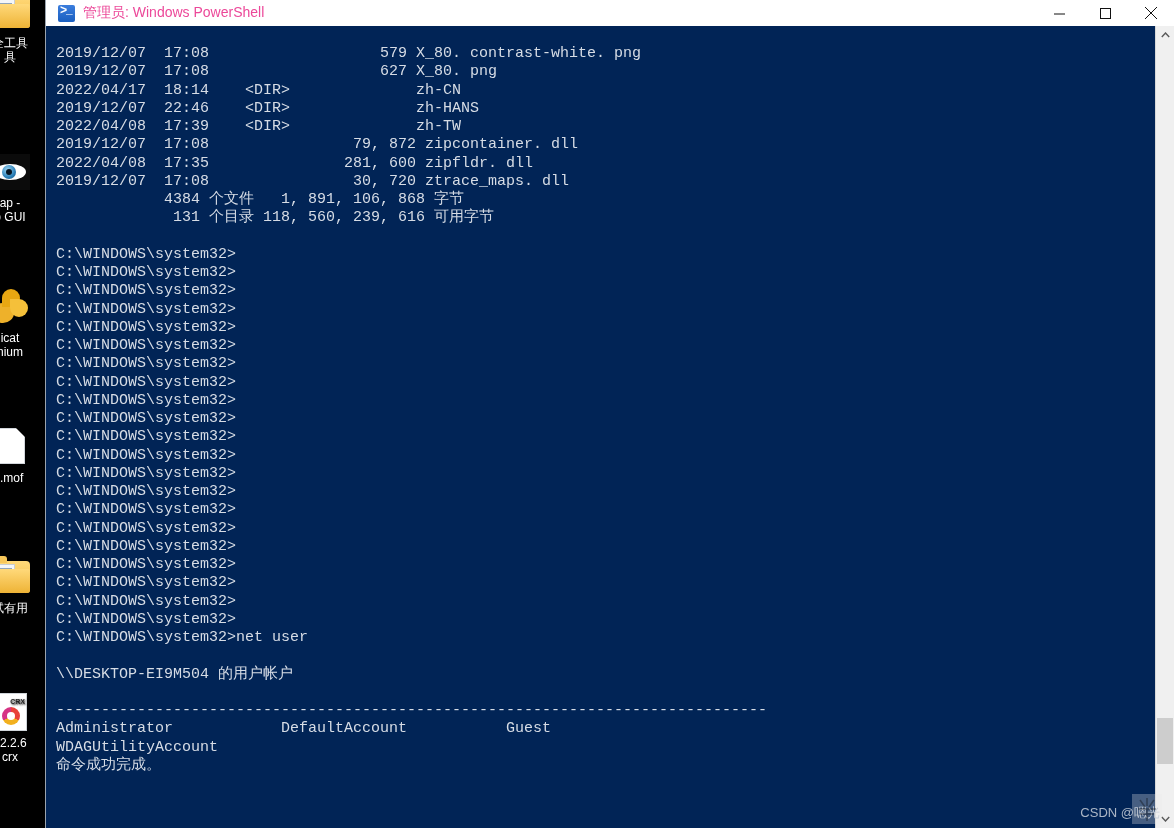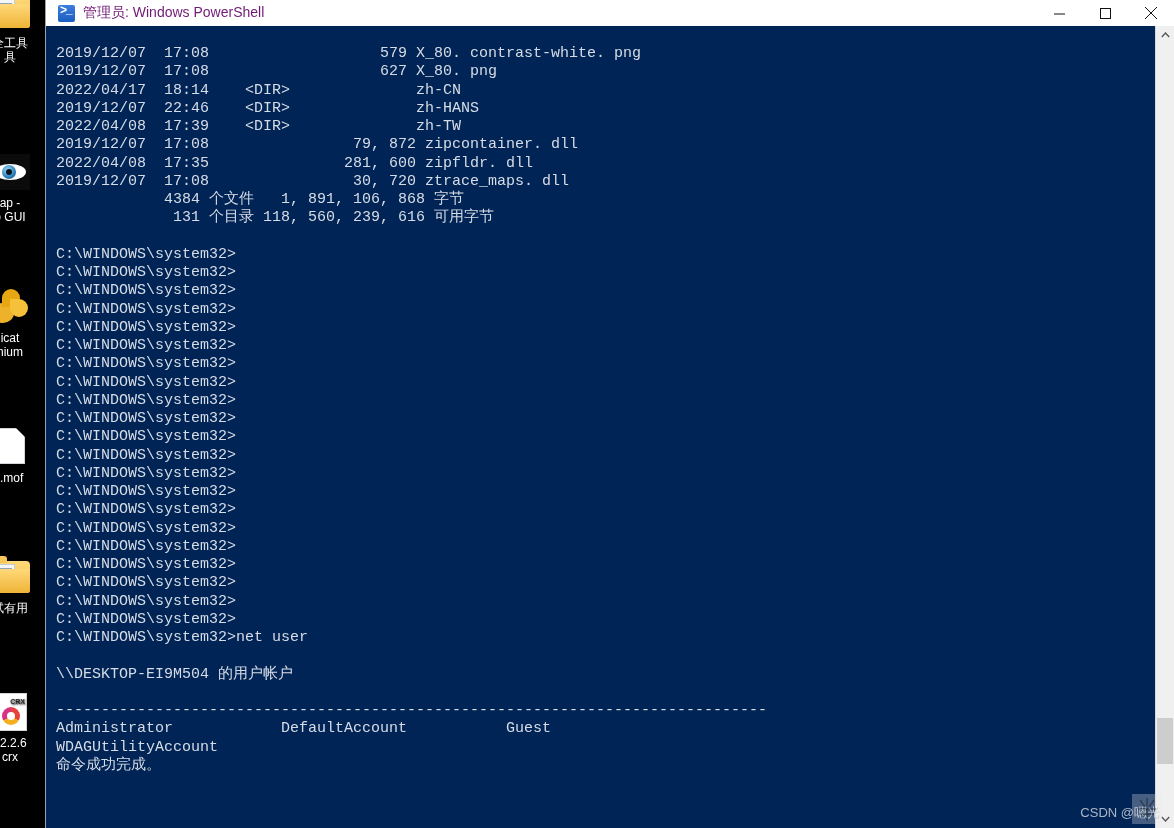--- a/index.html
+++ b/index.html
@@ -173,21 +173,21 @@
     font-family: "Liberation Mono", monospace;
   }
   #ps-icon:after {
     content: "_";
     position: absolute; left: 8px; top: 0px;
     color: #ffffff; font-size: 11px; font-weight: bold;
     font-family: "Liberation Mono", monospace;
   }
   #title-text {
     font-size: 14px;
-    color: #701a75;
+    color: #ec4899;
     white-space: nowrap;
   }
   #win-controls {
     position: absolute; right: 0; top: 0;
     height: 26px; display: flex;
   }
   .win-btn {
     width: 46px; height: 26px;
     display: flex; align-items: center; justify-content: center;
     font-size: 13px; color: #111;

